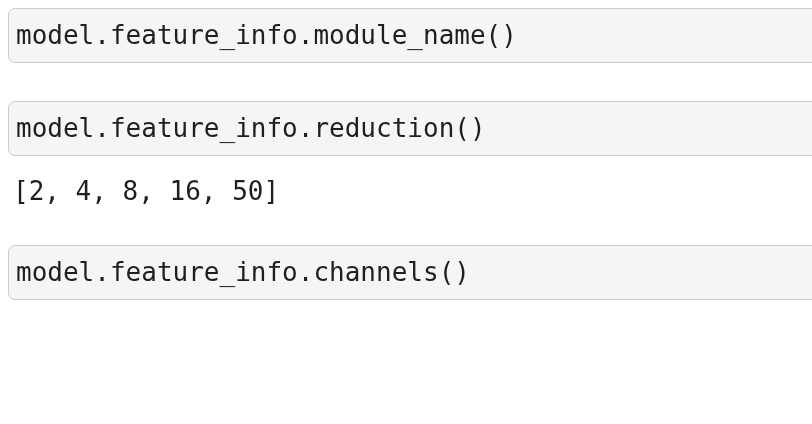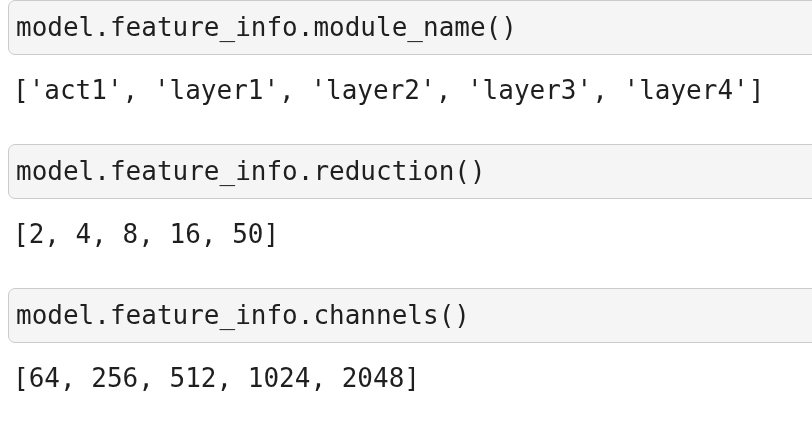--- a/index.html
+++ b/index.html
@@ -5,20 +5,21 @@
   html, body {
     margin: 0;
     padding: 0;
     background: var(--page-background, #ffffff);
     width: 812px;
     height: 424px;
     overflow: hidden;
     font-family: "DejaVu Sans Mono", "Liberation Mono", monospace;
   }
   .notebook {
+    padding-top: 8px;
   }
   .cell {
     margin: 0 0 38px 8px;
   }
   .code {
     box-sizing: border-box;
     background: var(--cell-background, #f5f5f5);
     border: 1px solid var(--cell-border, #cbcbcb);
     border-radius: 7px;
     
@@ -41,26 +42,24 @@
     white-space: pre;
   }
 </style>
 </head>
 <body>
 
 <main class="notebook">
 
   <section class="cell">
     <pre class="code">model.feature_info.module_name()</pre>
-    <pre class="output">['act1', 'layer1', 'layer2', 'layer3', 'layer4']</pre>
   </section>
 
   <section class="cell">
     <pre class="code">model.feature_info.reduction()</pre>
     <pre class="output">[2, 4, 8, 16, 50]</pre>
   </section>
 
   <section class="cell">
     <pre class="code">model.feature_info.channels()</pre>
-    <pre class="output">[64, 256, 512, 1024, 2048]</pre>
   </section>
 
 </main>
 
 </body></html>

